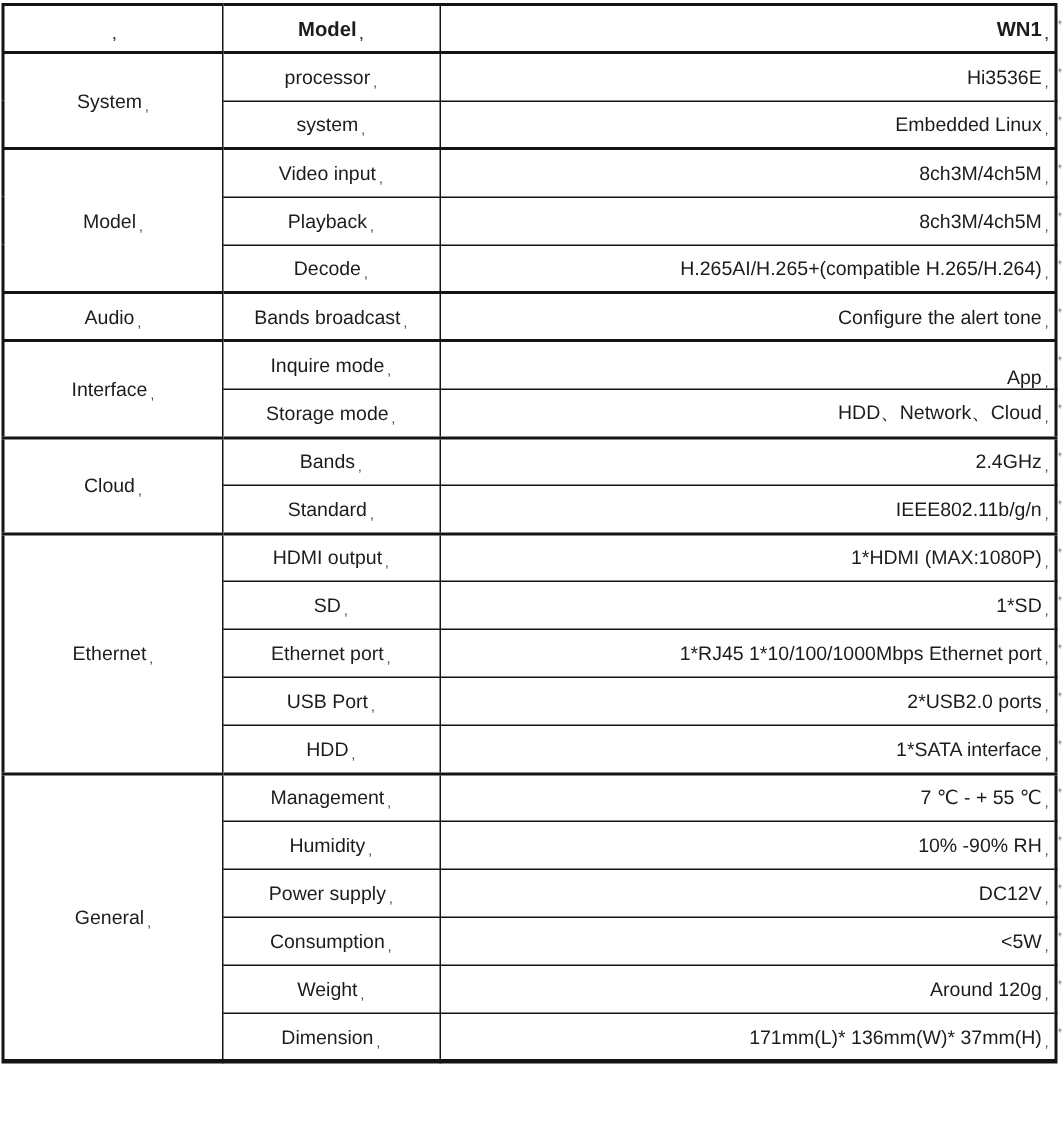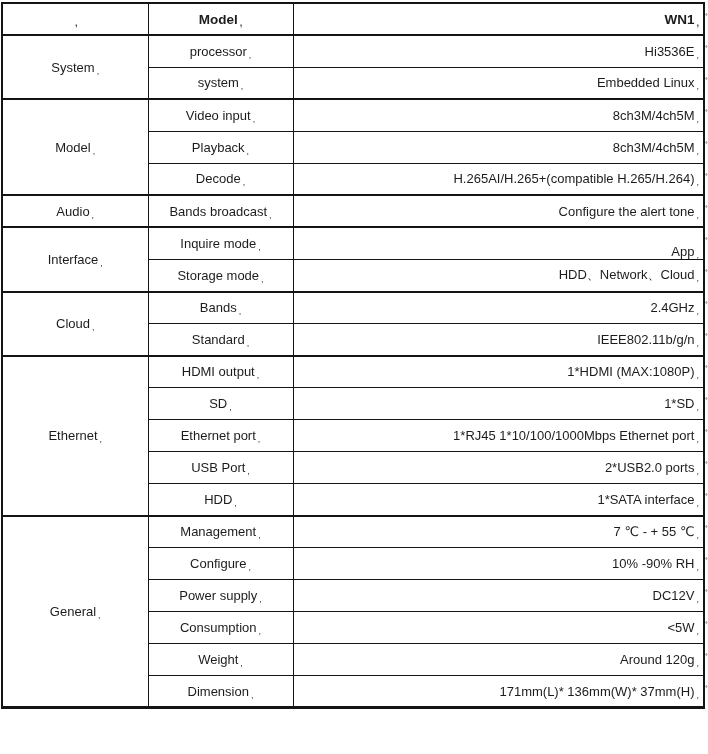--- a/index.html
+++ b/index.html
@@ -139,21 +139,21 @@
         <tr>
           <td class="label-cell"><span>HDD</span><span class="mark">,</span></td>
           <td class="value-cell"><span>1*SATA interface</span><span class="mark">,</span></td>
         </tr>
         <tr class="sec-top">
           <td class="cat-cell" rowspan="6"><span>General</span><span class="mark">,</span></td>
           <td class="label-cell"><span>Management</span><span class="mark">,</span></td>
           <td class="value-cell"><span>7 ℃ - + 55 ℃</span><span class="mark">,</span></td>
         </tr>
         <tr>
-          <td class="label-cell"><span>Configure</span><span class="mark">,</span></td>
+          <td class="label-cell"><span>Humidity</span><span class="mark">,</span></td>
           <td class="value-cell"><span>10% -90% RH</span><span class="mark">,</span></td>
         </tr>
         <tr>
           <td class="label-cell"><span>Power supply</span><span class="mark">,</span></td>
           <td class="value-cell"><span>DC12V</span><span class="mark">,</span></td>
         </tr>
         <tr>
           <td class="label-cell"><span>Consumption</span><span class="mark">,</span></td>
           <td class="value-cell"><span>&lt;5W</span><span class="mark">,</span></td>
         </tr>

